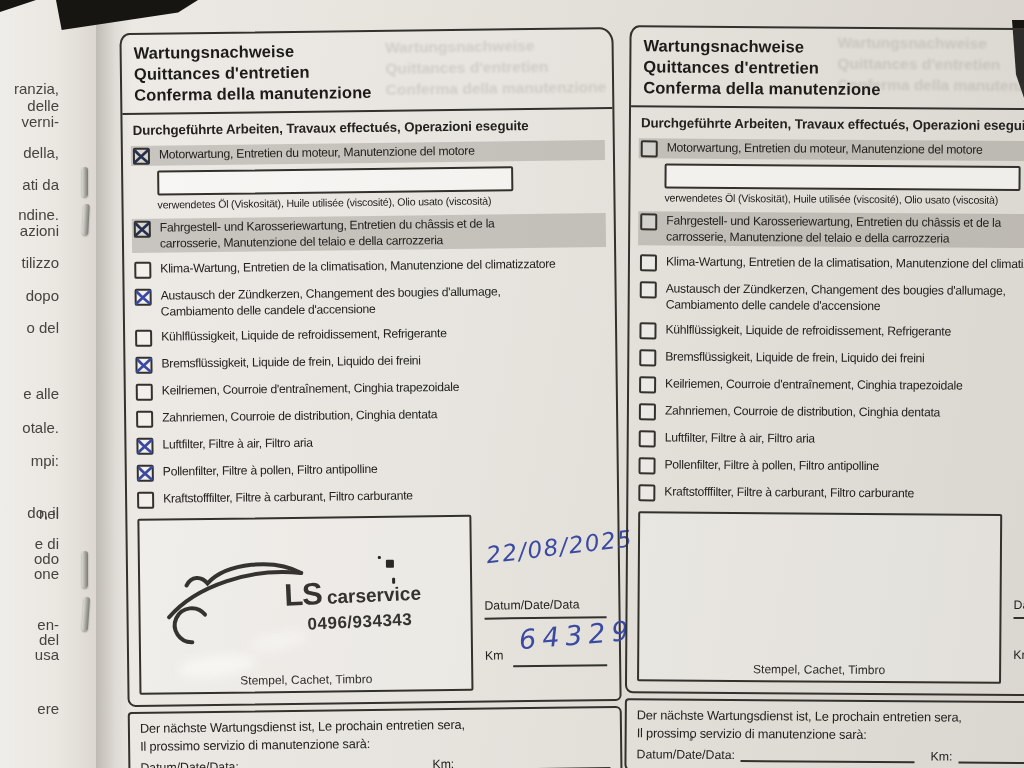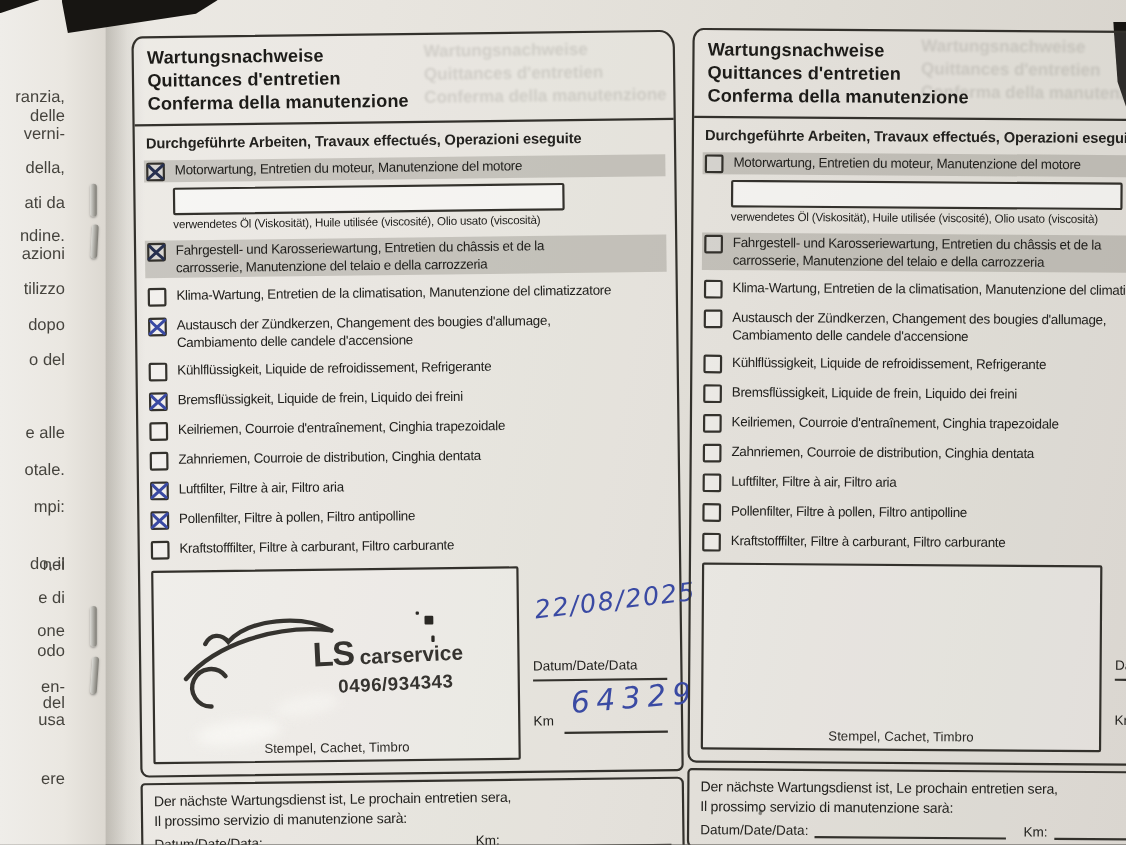--- a/index.html
+++ b/index.html
@@ -104,21 +104,21 @@
     <span class="frag" style="top: 222px;">azioni</span>
     <span class="frag" style="top: 254px;">tilizzo</span>
     <span class="frag" style="top: 287px; text-align: center;">dopo</span>
     <span class="frag" style="top: 319px;">o del</span>
     <span class="frag" style="top: 385px;">e alle</span>
     <span class="frag" style="top: 419px;">otale.</span>
     <span class="frag" style="top: 452px;">mpi:</span>
     <span class="frag" style="top: 505px; text-align: center;">nei</span>
     <span class="frag" style="top: 504px;">do, il</span>
     <span class="frag" style="top: 535px;">e di</span>
-    <span class="frag" style="top: 583px; text-align: center;">odo</span>
+    <span class="frag" style="top: 550px; text-align: center;">odo</span>
     <span class="frag" style="top: 565px;">one</span>
     <span class="frag" style="top: 616px;">en-</span>
     <span class="frag" style="top: 631px;">del</span>
     <span class="frag" style="top: 646px;">usa</span>
     <span class="frag" style="top: 700px;">ere</span>
   </div>
 
 <div class="staple" style="left:82px;top:167px;height:30px;"></div>
 <div class="staple" style="left:83px;top:204px;height:31px;transform:rotate(3deg);"></div>
 <div class="staple" style="left:82px;top:551px;height:37px;"></div>

